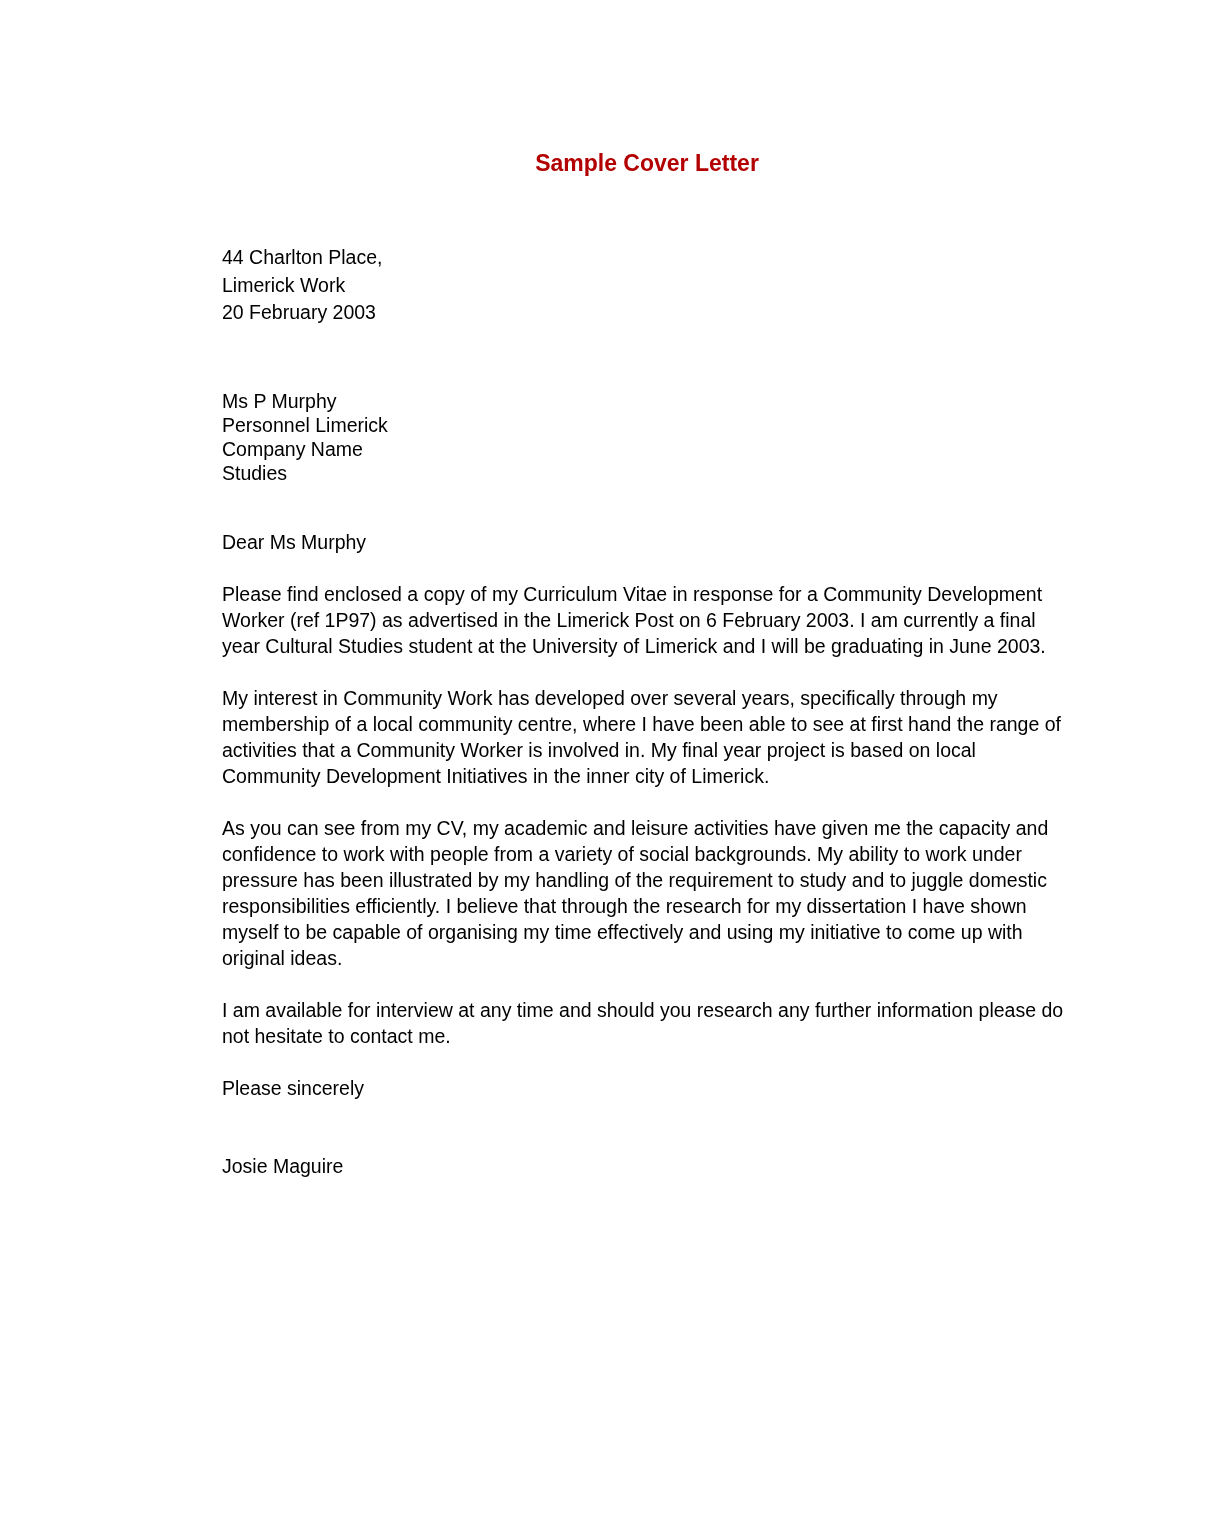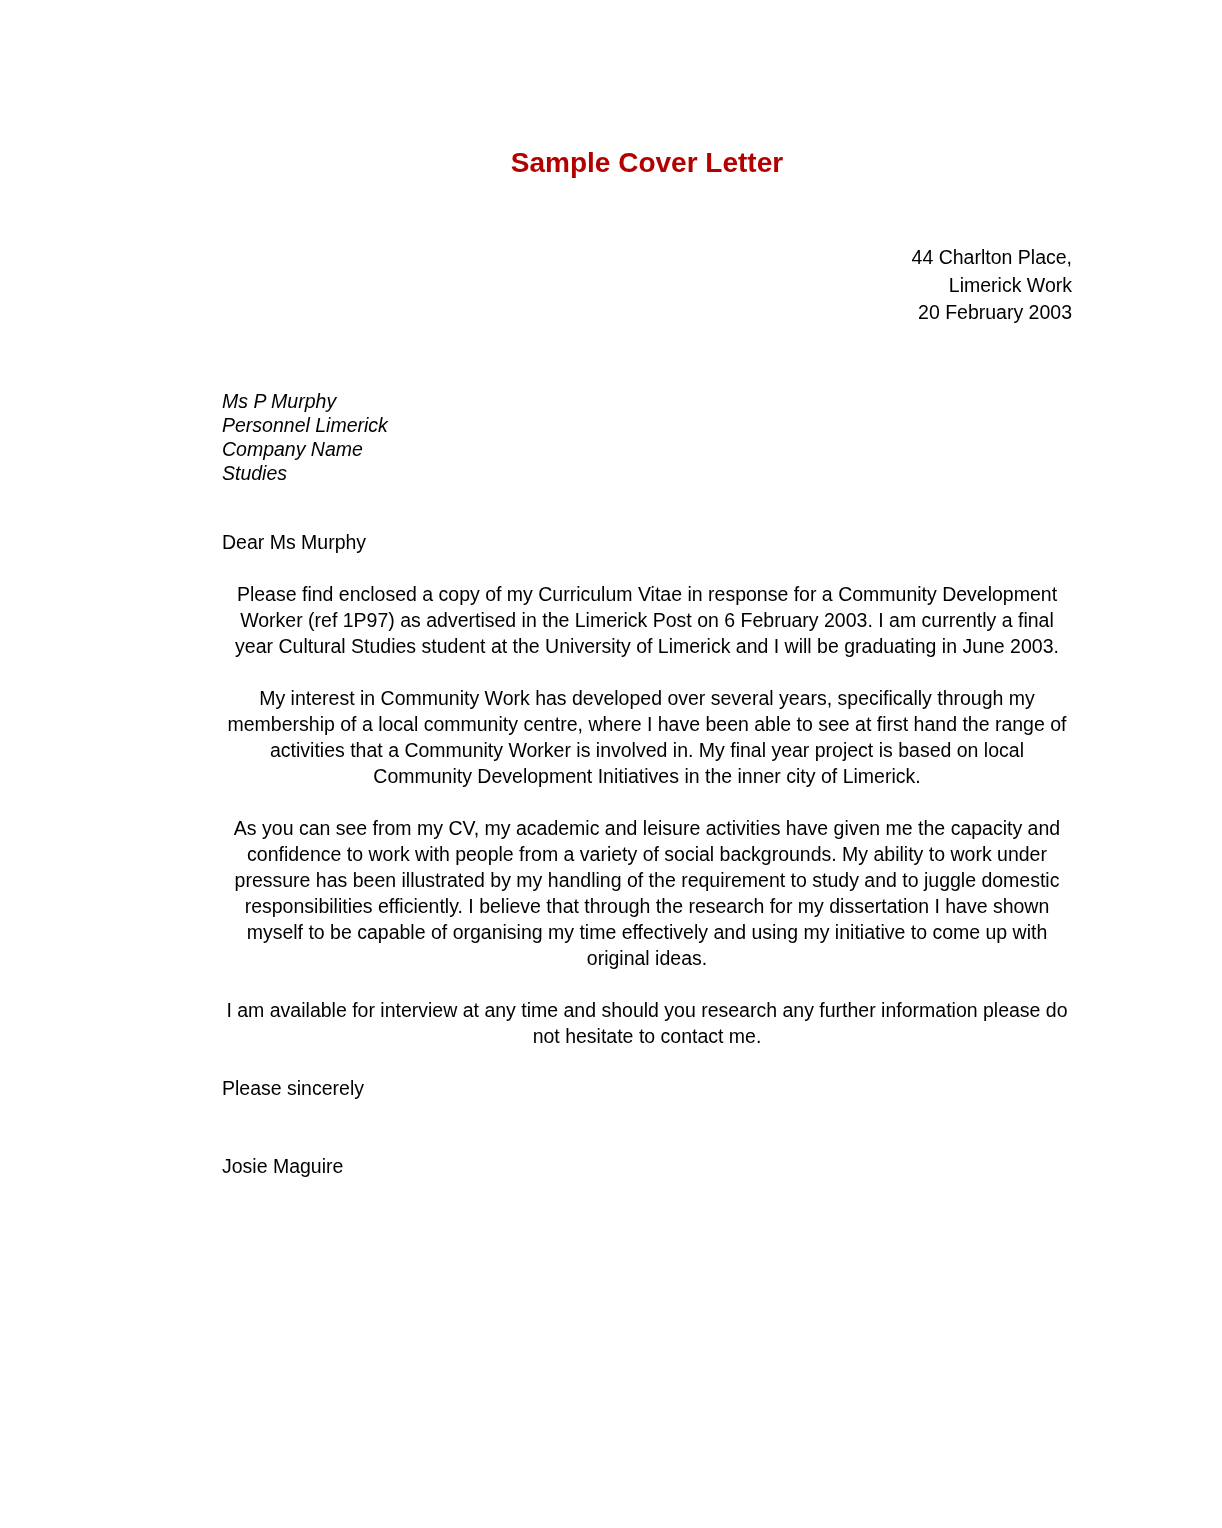--- a/index.html
+++ b/index.html
@@ -18,44 +18,42 @@
     font-size: 19.5px;
     line-height: 26px;
     color: #000000;
   }
   .content {
     width: 100%;
   }
   .letter-title {
     text-align: center;
     font-weight: bold;
-    font-size: 28px;
+    font-size: 23px;
     margin: 0 0 68px 0;
   }
   .sender-block {
-    text-align: right;
+    text-align: left;
     margin: 0 0 62px 0;
   }
   .sender-block div {
     line-height: 27.5px;
   }
   .recipient-block {
     text-align: left;
     margin: 0 0 44px 0;
   }
   .recipient-block div {
     line-height: 24px;
-    font-style: italic;
   }
   .salutation {
     margin: 0 0 26px 0;
   }
   .body-paragraph {
     margin: 0 0 26px 0;
-    text-align: center;
   }
   .closing {
     margin: 26px 0 0 0;
   }
   .signature {
     margin: 52px 0 0 0;
   }
 </style>
 </head>
 <body>

